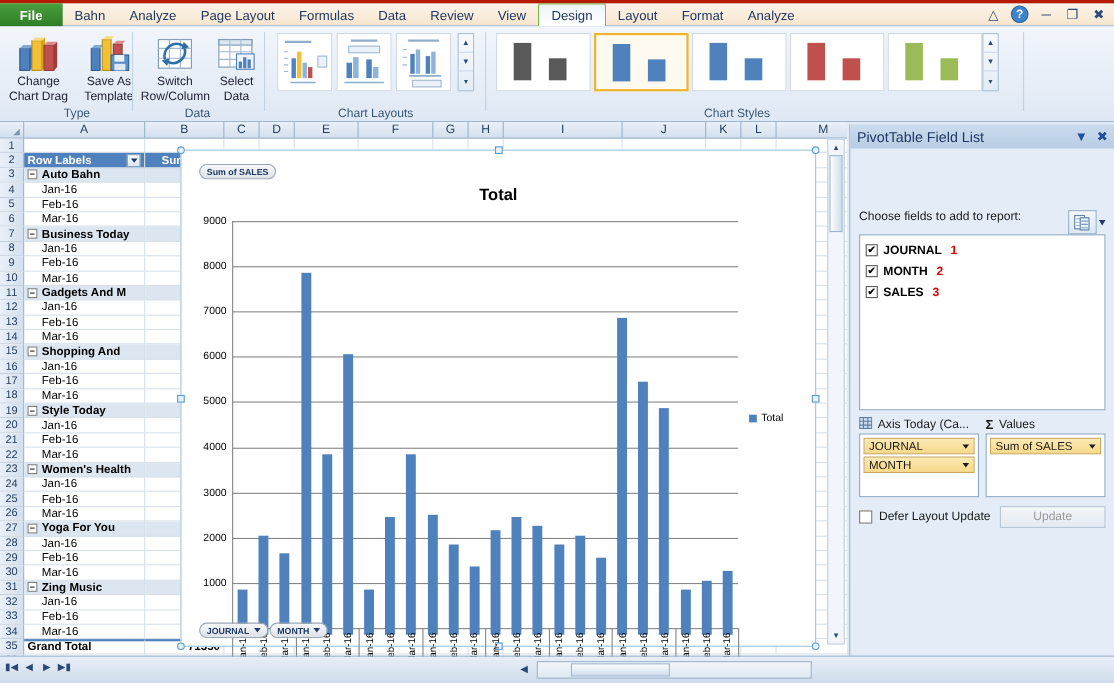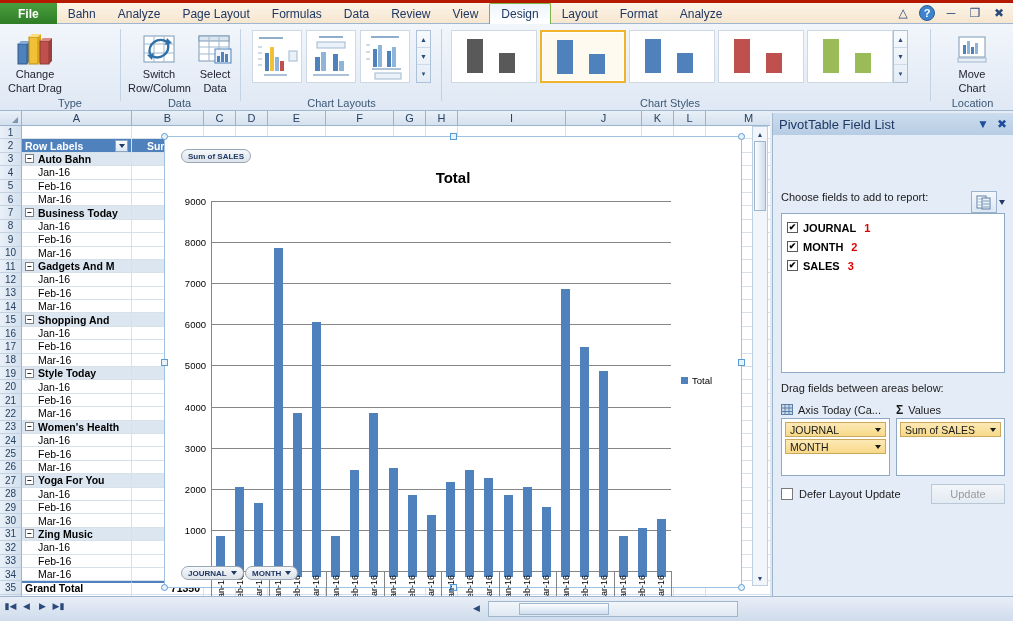--- a/index.html
+++ b/index.html
@@ -152,21 +152,21 @@
   .pillfield {
     background:linear-gradient(#fde9b5,#f7d98a); border:1px solid #c9a95d;
     height:15px; display:flex; align-items:center; padding:0 4px;
     font-size:10.5px; color:#1a1a1a; margin-bottom:2px;
   }
   .pillfield .car { margin-left:auto; border-left:3.5px solid transparent;
                     border-right:3.5px solid transparent; border-top:4.5px solid #1a1a1a; }
   .panel-foot { display:flex; align-items:center; margin-top:8px; }
   .defer { display:flex; align-items:center; gap:6px; font-size:11px; color:#1a1a1a; }
   .cb2 { width:12px;height:12px;border:1px solid #7a7a7a;background:#fff; }
-  .updbtn { margin-left:auto; width:74px; height:20px; font-size:11px; color:#9a9a9a;
+  .updbtn { margin-left:auto; width:96px; height:20px; font-size:11px; color:#9a9a9a;
             background:linear-gradient(#f3f6f9,#e3eaf2); border:1px solid #b9c8d8;
             display:flex;align-items:center;justify-content:center; }
 
   
   .sheetbar { position:absolute; left:0; top:596px; width:1013px; height:25px;
               background:linear-gradient(#e8eef7,#cfdcec); border-top:1px solid #9eb6ce; }
   .navbtns { position:absolute; left:4px; top:4px; display:flex; gap:3px; align-items:center; }
   .navbtn { font-size:9px; color:#2b4a7a; width:13px; text-align:center; }
   .stabs { position:absolute; left:62px; top:0px; height:25px; display:flex; align-items:stretch; }
   .stab { display:flex; align-items:center; padding:0 10px; font-size:12px;
@@ -231,20 +231,37 @@
             <polygon points="14,5 17,2 26,2 23,5" fill="#f9dd83"></polygon>
             <polygon points="23,5 26,2 26,29 23,32" fill="#d9a716"></polygon>
             <rect x="25" y="9" width="9" height="23" fill="#c0504d" stroke="#8d3a37"></rect>
             <polygon points="25,9 28,6 37,6 34,9" fill="#dc8a87"></polygon>
             <polygon points="34,9 37,6 37,29 34,32" fill="#9c3f3c"></polygon>
           </svg>
         </div>
         <div class="lbl">Change</div>
         <div class="lbl">Chart Drag</div>
       </div>
+      <div class="bigbtn" style="left:68px;">
+        <div class="ico">
+          <svg width="40" height="34" viewBox="0 0 40 34">
+            <rect x="4" y="12" width="8" height="20" fill="#4f81bd" stroke="#2e5b8a"></rect>
+            <polygon points="4,12 7,9 15,9 12,12" fill="#7fa8d4"></polygon>
+            <rect x="14" y="4" width="8" height="28" fill="#f2c037" stroke="#b88f16"></rect>
+            <polygon points="14,4 17,1 25,1 22,4" fill="#f9dd83"></polygon>
+            <rect x="24" y="8" width="8" height="10" fill="#c0504d" stroke="#8d3a37"></rect>
+            <polygon points="24,8 27,5 35,5 32,8" fill="#dc8a87"></polygon>
+            <rect x="22" y="18" width="16" height="14" fill="#5b8fc9" stroke="#2f5f95"></rect>
+            <rect x="25" y="18" width="9" height="6" fill="#e8f0f8"></rect>
+            <rect x="25" y="26" width="10" height="6" fill="#dfe9f4"></rect>
+          </svg>
+        </div>
+        <div class="lbl">Save As</div>
+        <div class="lbl">Template</div>
+      </div>
       <div class="glabel">Type</div>
     </div>
     <div class="rsep" style="left:120px;"></div>
 
     <div class="rgroup" style="left:122px; width:115px;">
       <div class="bigbtn" style="left:6px;">
         <div class="ico">
           <svg width="38" height="34" viewBox="0 0 38 34">
             <rect x="4" y="4" width="30" height="26" fill="#fff" stroke="#7d99b5"></rect>
             <line x1="4" y1="12" x2="34" y2="12" stroke="#9fb8d0"></line>
@@ -357,37 +374,20 @@
         </div>
       <div class="spinner" style="left:448px;top:6px;height:53px;">
         <div class="spbtn">▲</div>
         <div class="spbtn">▼</div>
         <div class="spbtn" style="border-bottom:none;">▾</div>
       </div>
       <div class="glabel" style="width:450px;">Chart Styles</div>
     </div>
     <div class="rsep" style="left:930px;"></div>
 
-    <div class="rgroup" style="left:932px; width:81px;">
-      <div class="bigbtn" style="left:9px;">
-        <div class="ico">
-          <svg width="36" height="34" viewBox="0 0 36 34">
-            <rect x="5" y="5" width="26" height="20" fill="#fff" stroke="#7d99b5"></rect>
-            <rect x="9" y="13" width="3" height="9" fill="#4f81bd"></rect>
-            <rect x="13" y="9" width="3" height="13" fill="#8fb4d9"></rect>
-            <rect x="17" y="15" width="3" height="7" fill="#4f81bd"></rect>
-            <rect x="21" y="11" width="3" height="11" fill="#8fb4d9"></rect>
-            <rect x="4" y="26" width="28" height="4" fill="#e7eef6" stroke="#9fb8d0"></rect>
-          </svg>
-        </div>
-        <div class="lbl">Move</div>
-        <div class="lbl">Chart</div>
-      </div>
-      <div class="glabel">Location</div>
-    </div>
   </div>
 
   <div class="gridarea">
     <div class="colhdr">
       <div class="corner"></div>
       <div id="colhdr-host" style="display:flex;">
           <div class="cell" style="width: 110px; height: 15px;">A</div>
           <div class="cell" style="width: 72px; height: 15px;">B</div>
           <div class="cell" style="width: 32px; height: 15px;">C</div>
           <div class="cell" style="width: 32px; height: 15px;">D</div>
@@ -1174,21 +1174,20 @@
             <span>MONTH</span>
             <span class="fnum" style="color: rgb(224, 0, 0);">2</span>
           </div>
           <div class="frow">
             <span class="cb">✔</span>
             <span>SALES</span>
             <span class="fnum" style="color: rgb(224, 0, 0);">3</span>
           </div>
         </div>
 
-      <div class="dragtitle">Drag fields between areas below:</div>
 
       <div class="areagrid">
       </div>
 
       <div class="areagrid" style="margin-top:5px;">
         <div class="area">
           <div class="arealbl">
             <span>
               <svg width="12" height="11" viewBox="0 0 12 11">
                   <rect x="0.5" y="0.5" width="11" height="10" fill="#c9d9ea" stroke="#5c7fa5"></rect>

